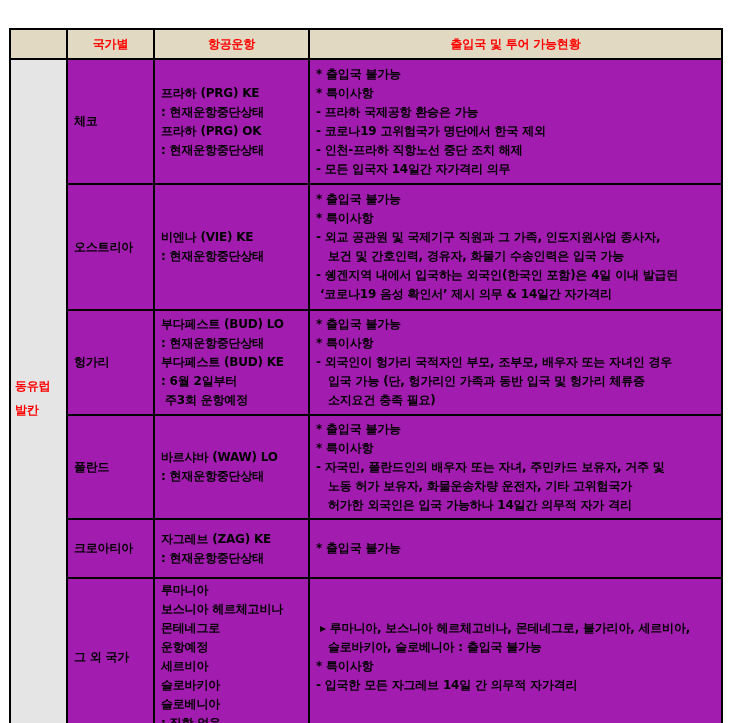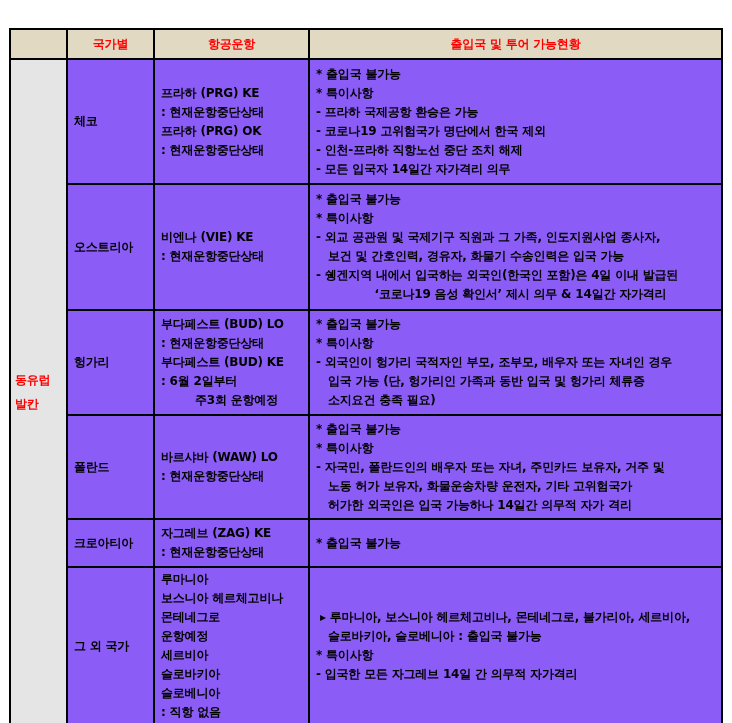--- a/index.html
+++ b/index.html
@@ -14,27 +14,27 @@
     border: 2px solid #000;
     padding: 0;
     vertical-align: middle;
     font-size: 12px;
     line-height: 19px;
     font-weight: bold;
     letter-spacing: -0.2px;
   }
   .hdr td { background: #e1d9c1; height: 28px; text-align: center; color: #ff0000; font-size: 13px; }
   .region { background: #e5e5e5; color: #ff0000; font-size: 13px; text-align: left; padding-left: 4px !important; line-height: 24px !important; }
-  .body-cell { background: #8b5cf6; }
+  .body-cell { background: #a21caf; }
   .country { padding-left: 6px !important; }
   .flight { padding-left: 6px !important; }
   .status { padding-left: 6px !important; }
   .line { display: block; white-space: nowrap; }
   .indent { padding-left: 12px; }
-  .indent-sm { padding-left: 4px; text-align: center; }
+  .indent-sm { padding-left: 4px; }
   .bullet-tri { padding-left: 4px; }
 </style>
 </head>
 <body>
 
 <table class="sheet">
   <colgroup>
     <col style="width:57px">
     <col style="width:87px">
     <col style="width:155px">
@@ -112,21 +112,21 @@
     </td>
     <td class="body-cell status">
       <span class="line">* 출입국 불가능</span>
       <span class="line">* 특이사항</span>
       <span class="line">- 자국민, 폴란드인의 배우자 또는 자녀, 주민카드 보유자, 거주 및</span>
       <span class="line indent">노동 허가 보유자, 화물운송차량 운전자, 기타 고위험국가</span>
       <span class="line indent">허가한 외국인은 입국 가능하나 14일간 의무적 자가 격리</span>
     </td>
   </tr>
 
-  <tr style="height:48px">
+  <tr style="height:59px">
     <td class="body-cell country">크로아티아</td>
     <td class="body-cell flight">
       <span class="line">자그레브 (ZAG) KE</span>
       <span class="line">: 현재운항중단상태</span>
     </td>
     <td class="body-cell status">
       <span class="line">* 출입국 불가능</span>
     </td>
   </tr>
 

